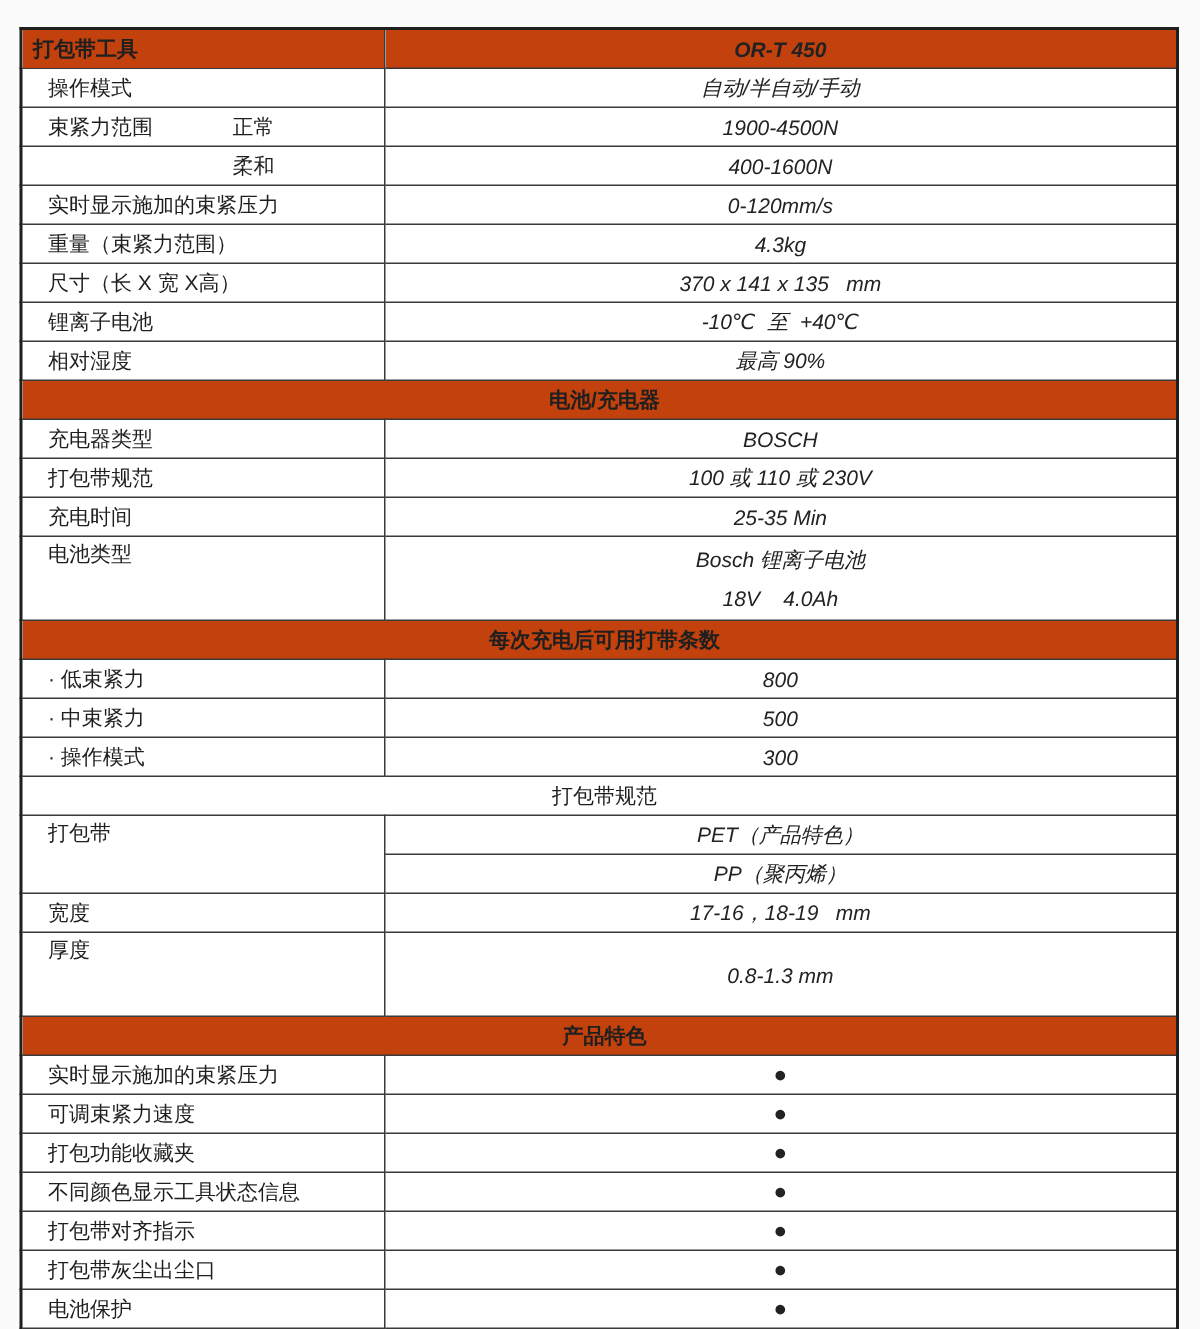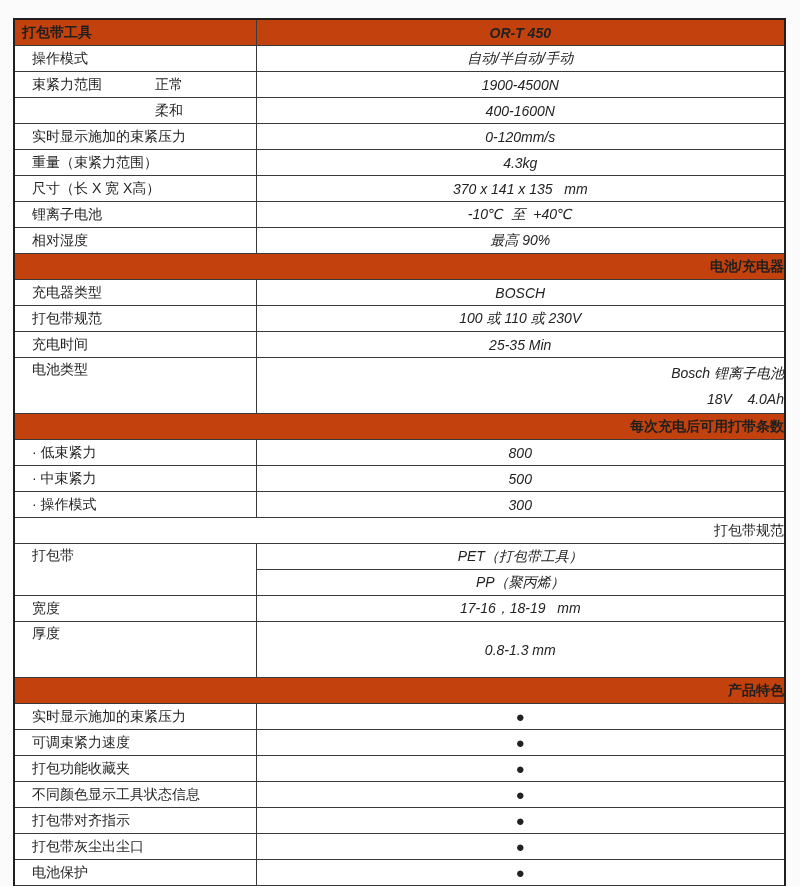--- a/index.html
+++ b/index.html
@@ -47,22 +47,22 @@
     font-style:italic;
   }
   tr.header td{
     background:#c2410c;
     font-weight:bold;
     font-size:14px;
     margin-left:16px;
   }
   tr.header td.label{padding-left:7px;}
   tr.header td.value{font-weight:bold;}
-  td.fullspan{text-align:right;padding-left:7px;}
-  td.value .line{height:26px;line-height:26px;text-align:right;}
+  td.fullspan{text-align:center;padding-left:7px;}
+  td.value .line{height:26px;line-height:26px;}
   td.value.dotcell{font-size:15px;line-height:1;}
 </style>
 </head>
 <body>
 
 <div class="page">
   <table class="spec">
     <colgroup>
         <col class="c1">
         <col class="c2">
@@ -136,21 +136,21 @@
         </tr>
         <tr class="r">
           <td class="label">· 操作模式</td>
           <td class="value">300</td>
         </tr>
         <tr class="r">
           <td class="fullspan" colspan="2">打包带规范</td>
         </tr>
         <tr class="r">
           <td class="label top" rowspan="2">打包带</td>
-          <td class="value">PET（打包带工具）</td>
+          <td class="value">PET（产品特色）</td>
         </tr>
         <tr class="r">
           <td class="value">PP（聚丙烯）</td>
         </tr>
         <tr class="r">
           <td class="label">宽度</td>
           <td class="value">17-16，18-19   mm</td>
         </tr>
         <tr class="tall">
           <td class="label top">厚度</td>

